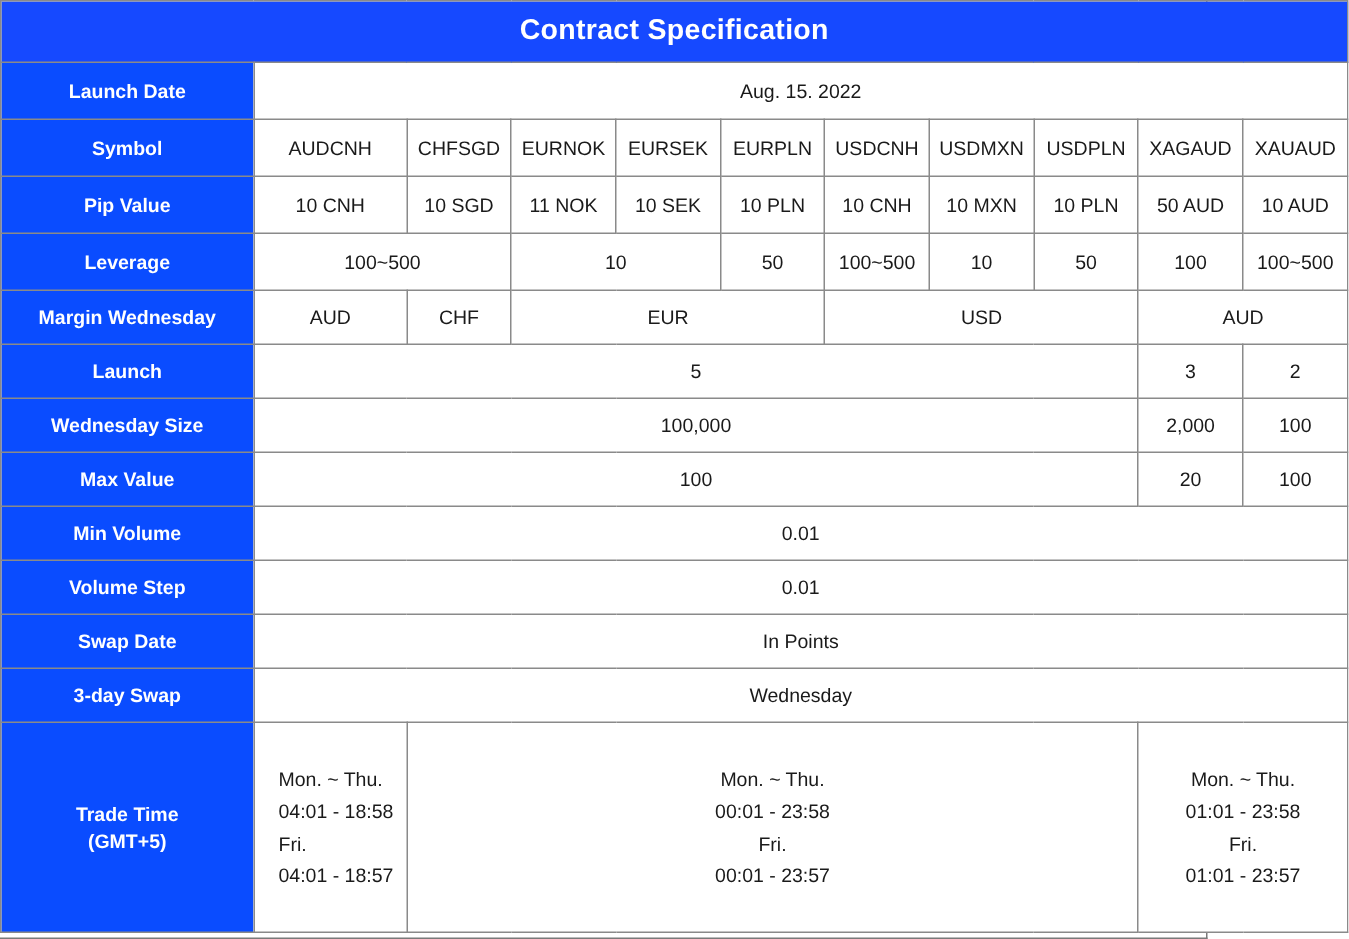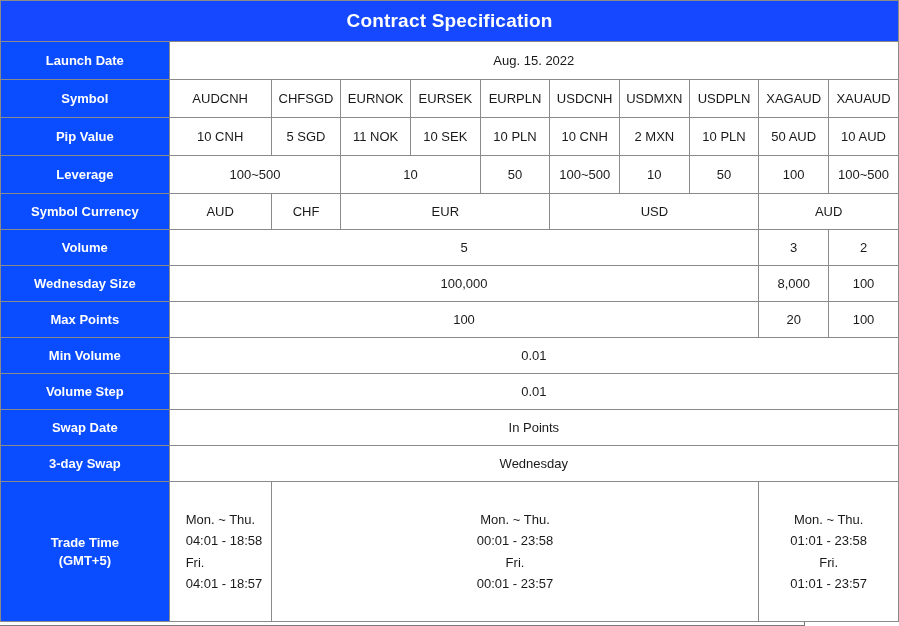--- a/index.html
+++ b/index.html
@@ -112,68 +112,68 @@
     <td>USDCNH</td>
     <td>USDMXN</td>
     <td>USDPLN</td>
     <td>XAGAUD</td>
     <td>XAUAUD</td>
   </tr>
 
   <tr class="r-pip">
     <td class="rowhead">Pip Value</td>
     <td>10 CNH</td>
-    <td>5 SGD</td>
+    <td>10 SGD</td>
     <td>11 NOK</td>
     <td>10 SEK</td>
     <td>10 PLN</td>
     <td>10 CNH</td>
-    <td>2 MXN</td>
+    <td>10 MXN</td>
     <td>10 PLN</td>
     <td>50 AUD</td>
     <td>10 AUD</td>
   </tr>
 
   <tr class="r-lev">
     <td class="rowhead">Leverage</td>
     <td colspan="2">100~500</td>
     <td colspan="2">10</td>
     <td>50</td>
     <td>100~500</td>
     <td>10</td>
     <td>50</td>
     <td>100</td>
     <td>100~500</td>
   </tr>
 
   <tr class="r-mcur">
-    <td class="rowhead">Symbol Currency</td>
+    <td class="rowhead">Margin Wednesday</td>
     <td>AUD</td>
     <td>CHF</td>
     <td colspan="3">EUR</td>
     <td colspan="3">USD</td>
     <td colspan="2">AUD</td>
   </tr>
 
   <tr class="r-dig">
-    <td class="rowhead">Volume</td>
+    <td class="rowhead">Launch</td>
     <td colspan="8">5</td>
     <td>3</td>
     <td>2</td>
   </tr>
 
   <tr class="r-csize">
     <td class="rowhead">Wednesday Size</td>
     <td colspan="8">100,000</td>
-    <td>8,000</td>
+    <td>2,000</td>
     <td>100</td>
   </tr>
 
   <tr class="r-maxv">
-    <td class="rowhead">Max Points</td>
+    <td class="rowhead">Max Value</td>
     <td colspan="8">100</td>
     <td>20</td>
     <td>100</td>
   </tr>
 
   <tr class="r-minv">
     <td class="rowhead">Min Volume</td>
     <td colspan="10">0.01</td>
   </tr>
 

